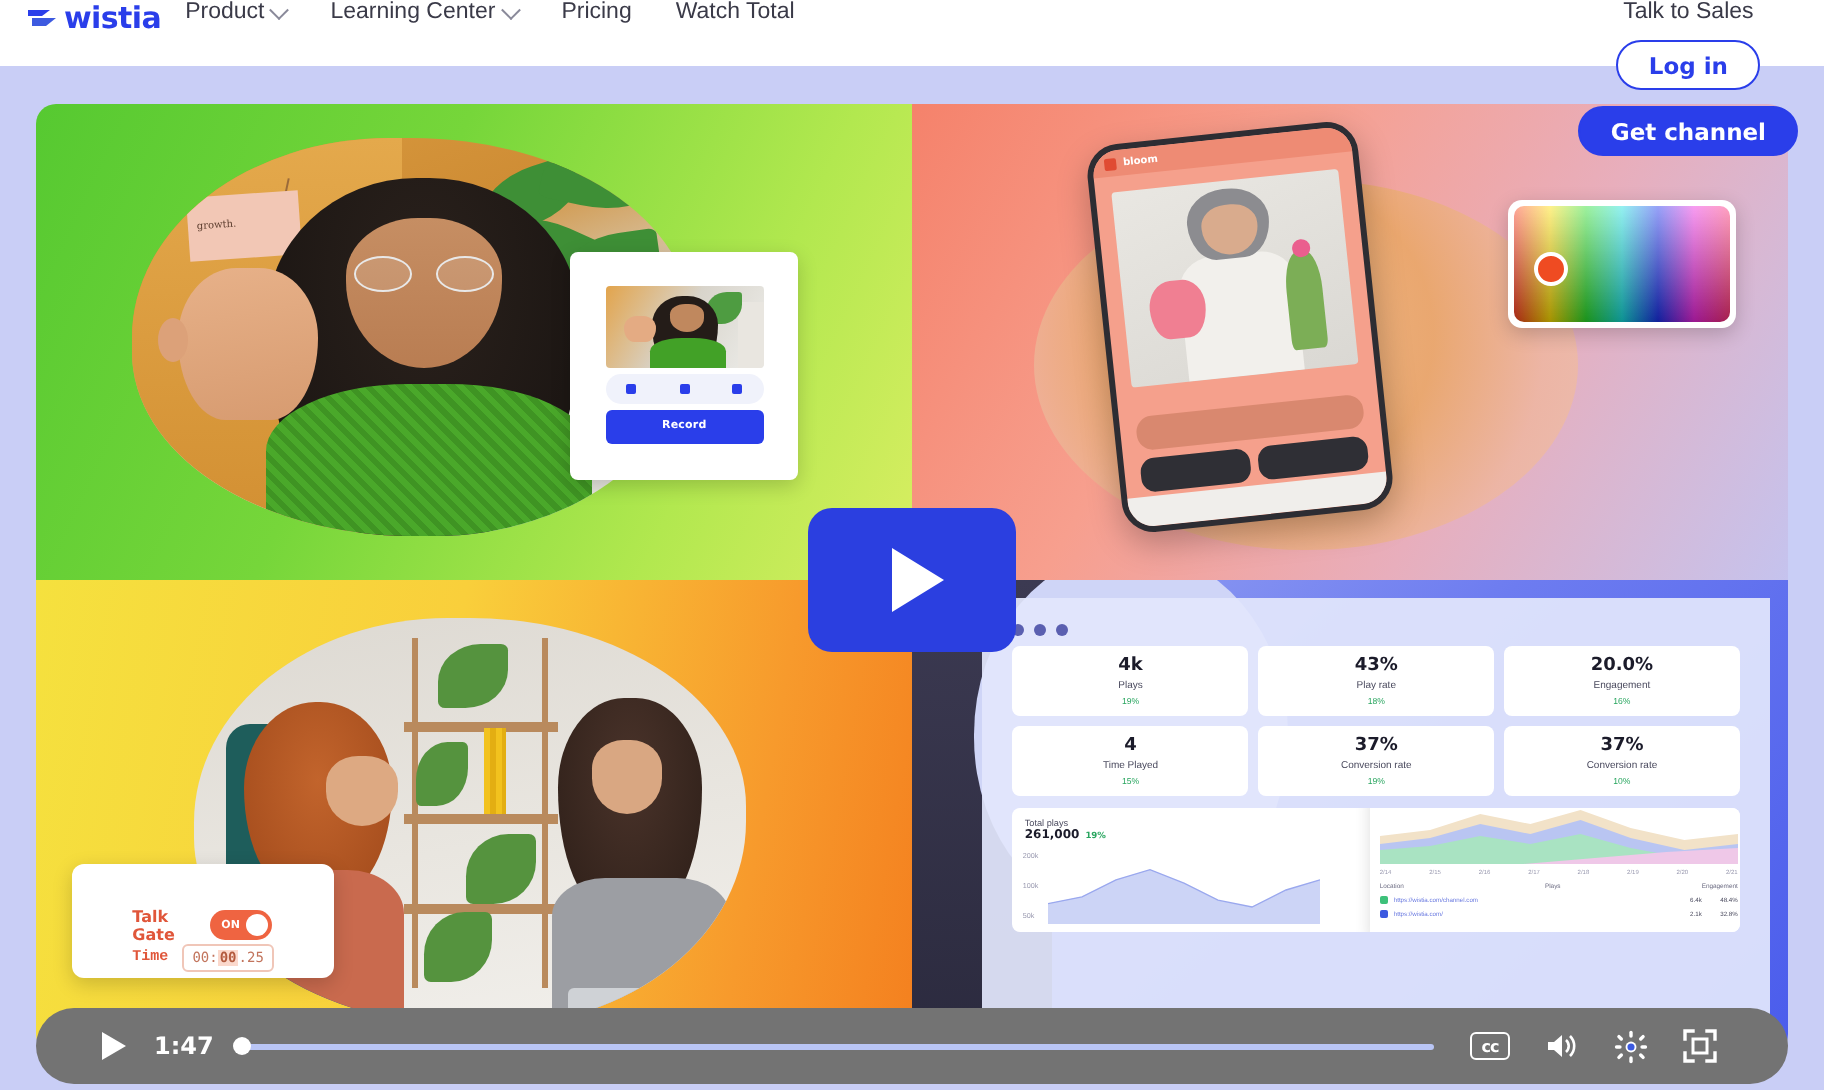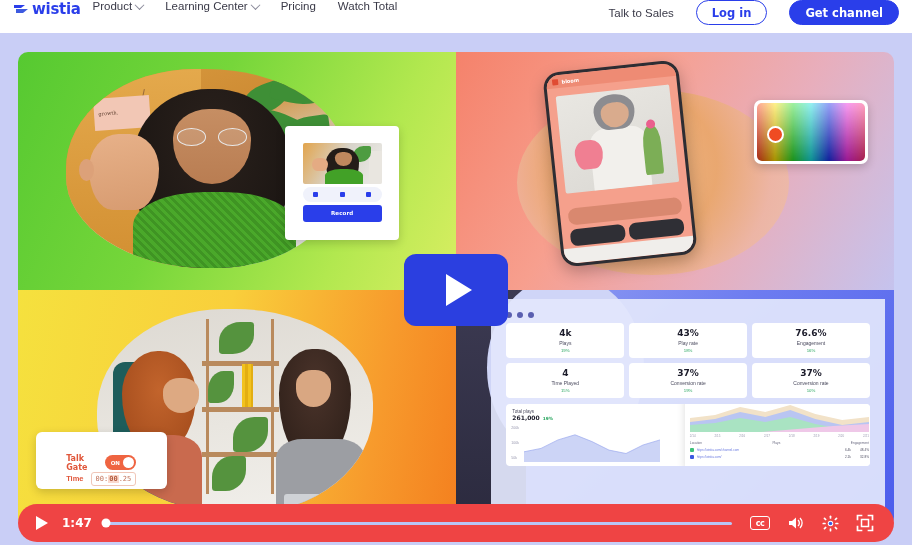--- a/index.html
+++ b/index.html
@@ -35,21 +35,21 @@
     cursor: pointer; white-space: nowrap;
   }
   .chev {
     width: 7px; height: 7px; display: inline-block;
     border-right: 1.2px solid #8a8a9a;
     border-bottom: 1.2px solid #8a8a9a;
     transform: rotate(45deg) translate(-1px,-1px);
   }
   .header-right {
     margin-left: auto; margin-right: 13px;
-    display: flex; align-items: center; gap: 22px;
+    display: flex; align-items: center; gap: 8px; flex-direction: column;
   }
   .talk-sales { font-size: 11.5px; color: #3a3a48; cursor: pointer; white-space: nowrap; }
   .btn-login {
     font-size: 11.5px; font-weight: 700; color: #2a3eea;
     border: 1.6px solid #2a3eea; border-radius: 14px;
     padding: 4.5px 15px; background: #fff; cursor: pointer;
     white-space: nowrap; font-family: "DejaVu Sans", sans-serif;
   }
   .btn-started {
     font-size: 11.5px; font-weight: 700; color: #fff;
@@ -269,21 +269,21 @@
   .gate-lbl { font-size:8px; font-weight:700; color:#e0563a; font-family:"DejaVu Sans",sans-serif;}
   .toggle {
     width:34px; height:15px; background:#ef6441; border-radius:9px;
     display:flex; align-items:center; padding:0 2px; position:relative;
   }
   .toggle span { font-size:5.5px; color:#fff; font-weight:700; margin-left:4px;
     font-family:"DejaVu Sans",sans-serif;}
   .toggle i { position:absolute; right:2px; width:11px; height:11px;
     background:#fff; border-radius:50%; }
   .gate-row2 { display:flex; align-items:center; gap:7px; }
-  .gate-time-lbl { font-size:7.5px; font-weight:700; color:#e0563a; font-family:Liberation Sans, sans-serif;}
+  .gate-time-lbl { font-size:7.5px; font-weight:700; color:#e0563a; font-family:Liberation Mono, monospace;}
   .gate-input {
     flex:1; border:1px solid #f0c6b8; border-radius:3px;
     font-size:7px; color:#c2745c; padding:2px 4px;
     font-family:"DejaVu Sans Mono", monospace;
   }
   .gate-input b { background:#fbd9cd; color:#b35b3f; padding:0 1px; }
 
   
   .br-dark {
     position:absolute; left:0; top:0; width:16%; height:100%;
@@ -342,23 +342,23 @@
     border-left:26px solid #fff;
     border-top:16px solid transparent;
     border-bottom:16px solid transparent;
     margin-left:5px;
   }
 
   
   .ctrlbar {
     position:absolute; left:18px; bottom:3px;
     width:876px; height:38px;
-    background:#ef4444; border-radius:19px;
+    background:#737373; border-radius:19px;
     display:flex; align-items:center;
-    padding:0 12px; z-index:30;
+    padding:0 27px; z-index:30;
   }
   .cb-play { width:0; height:0; border-left:12px solid #fff;
     border-top:7px solid transparent; border-bottom:7px solid transparent;
     margin-left:6px; margin-right:14px; cursor:pointer;}
   .cb-time { font-size:12px; font-weight:700; color:#fff;
     font-family:"DejaVu Sans",sans-serif; margin-right:14px; }
   .cb-prog { flex:1; height:3px; background:#b9c5f5; border-radius:2px;
     position:relative; margin-right:18px; cursor:pointer; }
   .cb-knob { position:absolute; left:0; top:50%; transform:translate(-50%,-50%);
     width:9px; height:9px; background:#fff; border-radius:50%; }
@@ -535,21 +535,21 @@
             <div class="v">4k</div>
             <div class="l">Plays</div>
             <div class="d">19%</div>
           </div>
           <div class="card">
             <div class="v">43%</div>
             <div class="l">Play rate</div>
             <div class="d">18%</div>
           </div>
           <div class="card">
-            <div class="v">76.6%</div>
+            <div class="v">20.0%</div>
             <div class="l">Engagement</div>
             <div class="d">16%</div>
           </div>
           <div class="card">
             <div class="v">4</div>
             <div class="l">Time Played</div>
             <div class="d">15%</div>
           </div>
           <div class="card">
             <div class="v">37%</div>

